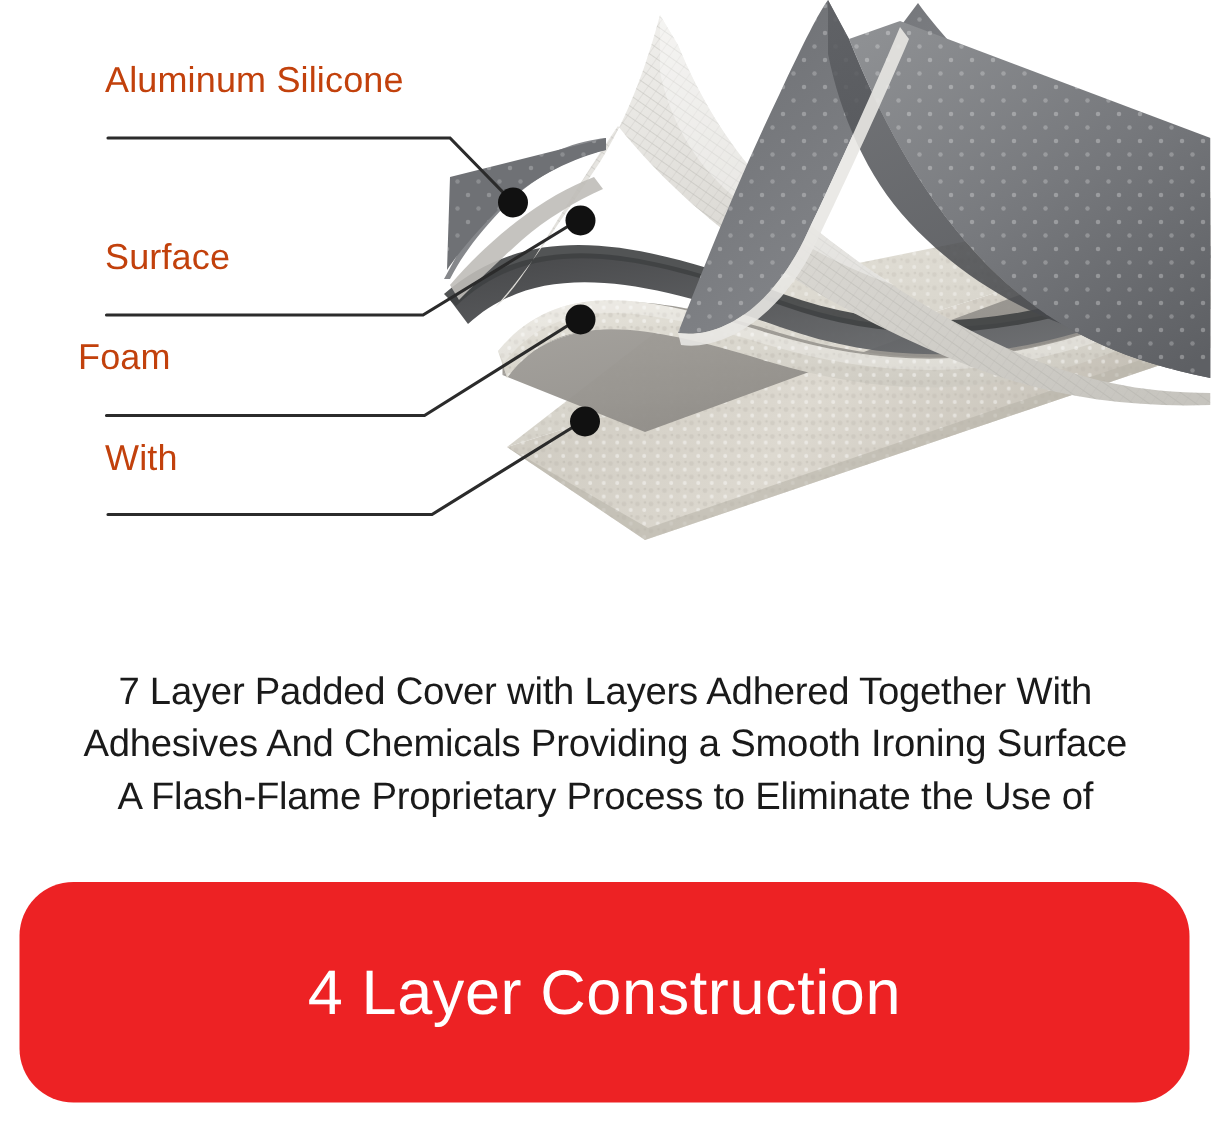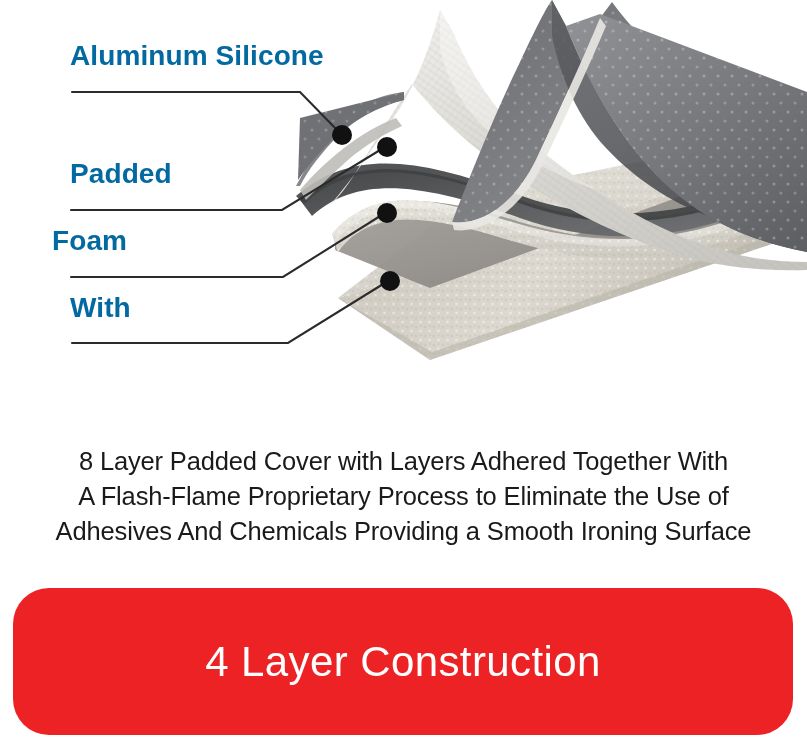--- a/index.html
+++ b/index.html
@@ -37,24 +37,24 @@
     left: 0;
     top: 0;
     width: 807px;
     height: 420px;
     display: block;
   }
 
   
   .callout-label {
     position: absolute;
-    color: #0369a1;
-    font-family: "Liberation Sans", sans-serif;
-    font-size: 28px;
-    font-weight: 700;
+    color: #c2410c;
+    font-family: "Liberation Sans", sans-serif;
+    font-size: 24px;
+    font-weight: 400;
     letter-spacing: 0.1px;
     line-height: 1;
     white-space: nowrap;
   }
   .callout-label.l-alu  { left: 70px; top: 42px; }
   .callout-label.l-cot  { left: 70px; top: 160px; }
   .callout-label.l-foa  { left: 52px; top: 227px; }
   .callout-label.l-fel  { left: 70px; top: 294px; }
 
   
@@ -263,28 +263,28 @@
 
       <g fill="#111111">
         <circle cx="342" cy="135" r="10"></circle>
         <circle cx="387" cy="147" r="10"></circle>
         <circle cx="387" cy="213" r="10"></circle>
         <circle cx="390" cy="281" r="10"></circle>
       </g>
     </svg>
 
     <div class="callout-label l-alu">Aluminum Silicone</div>
-    <div class="callout-label l-cot">Padded</div>
+    <div class="callout-label l-cot">Surface</div>
     <div class="callout-label l-foa">Foam</div>
     <div class="callout-label l-fel">With</div>
   </div>
 
   <div class="description">
-    <span class="desc-line">8 Layer Padded Cover with Layers Adhered Together With</span>
+    <span class="desc-line">7 Layer Padded Cover with Layers Adhered Together With</span>
+    <span class="desc-line">Adhesives And Chemicals Providing a Smooth Ironing Surface</span>
     <span class="desc-line">A Flash-Flame Proprietary Process to Eliminate the Use of</span>
-    <span class="desc-line">Adhesives And Chemicals Providing a Smooth Ironing Surface</span>
   </div>
 
   <button class="banner-button" type="button" style="background: rgb(237, 34, 36); color: rgb(255, 255, 255);">
     <span class="banner-label">4 Layer Construction</span>
   </button>
 
 </div>
 
 </body></html>

